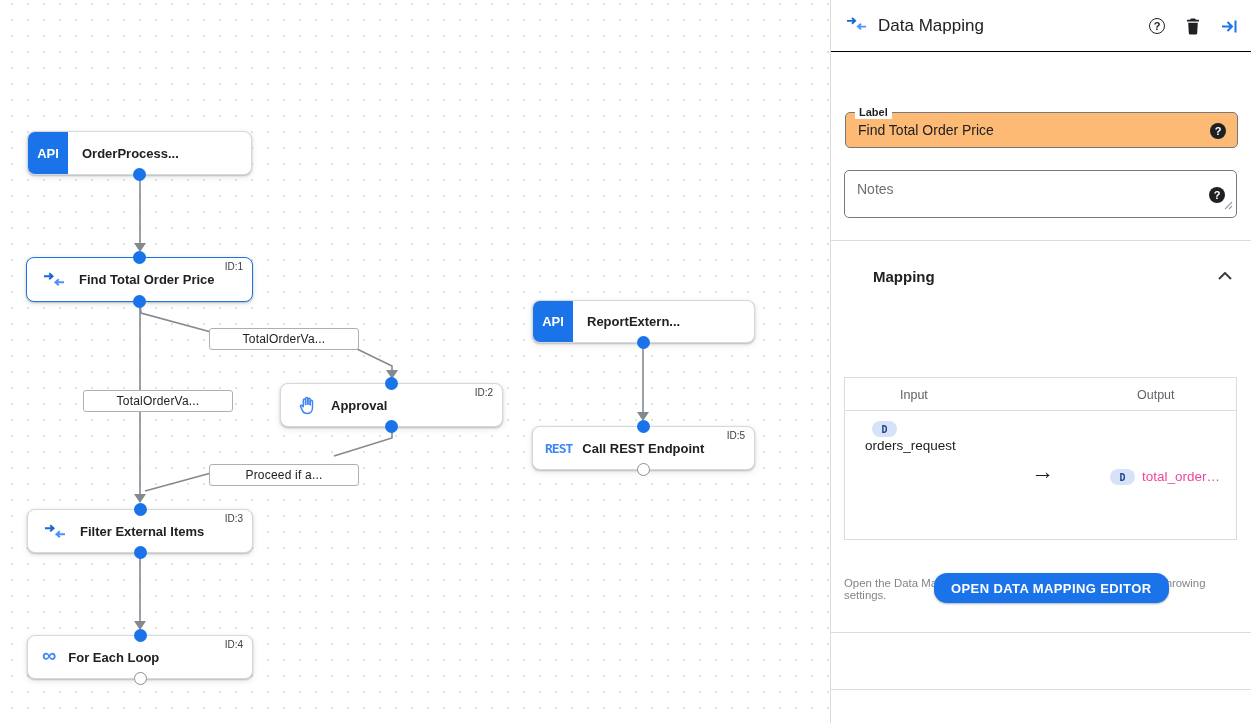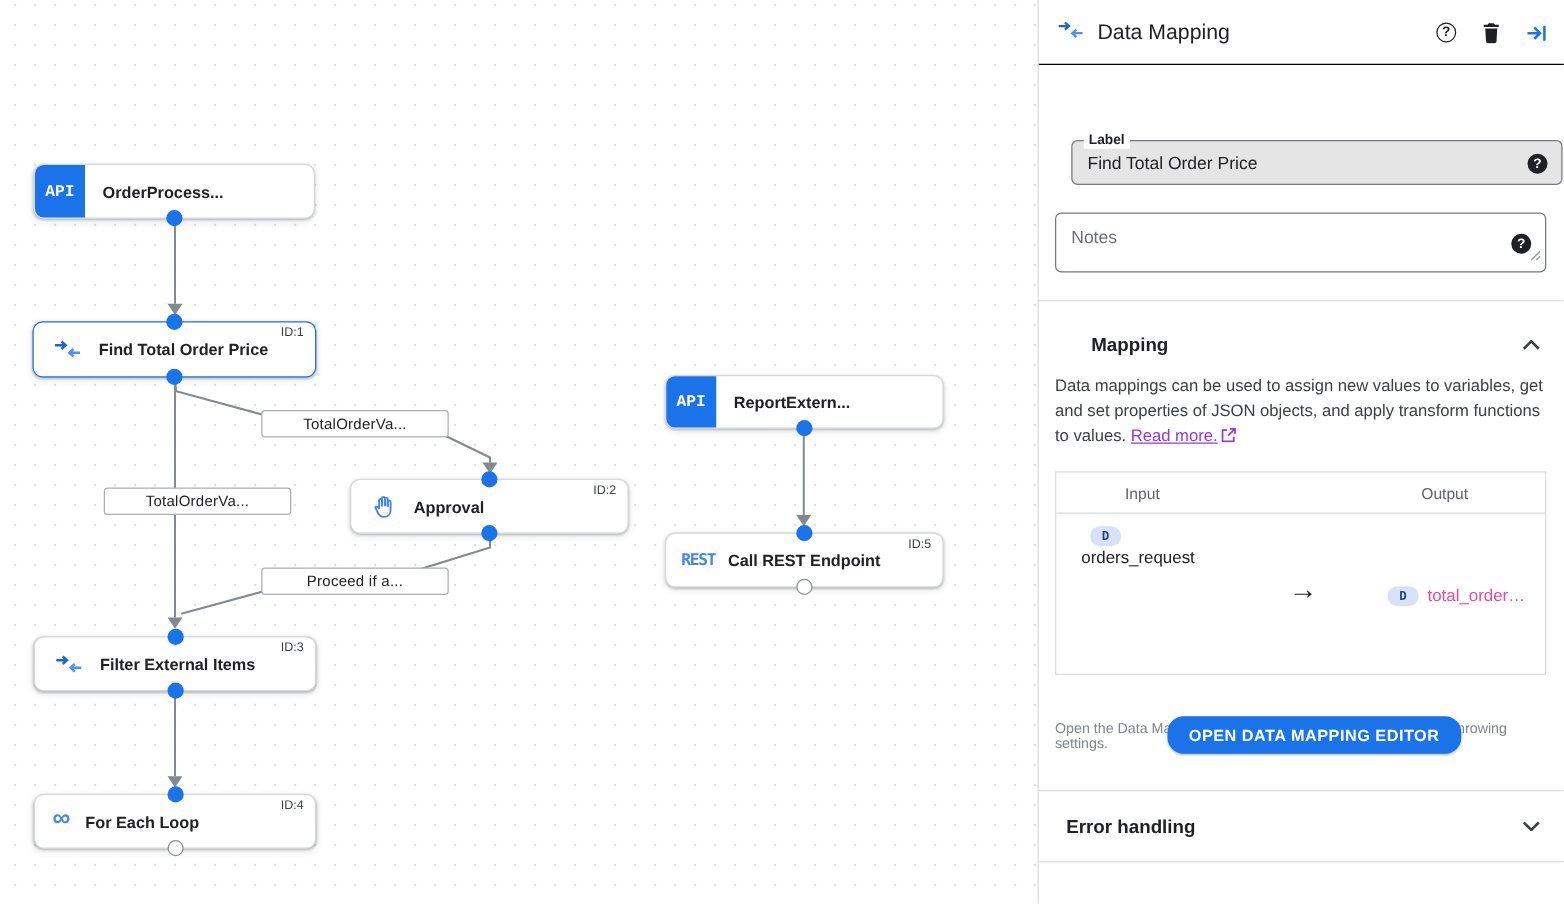--- a/index.html
+++ b/index.html
@@ -14,21 +14,21 @@
   .edges path { stroke:#83898f; stroke-width:1.6; fill:none; }
   .edges polygon { fill:#83898f; }
 
   .node { position:absolute; z-index:2; height:44px; background:#fff;
     border:1px solid #d5d8dc; border-radius:8px; display:flex; align-items:center;
     box-shadow:0 1px 2px rgba(60,64,67,.3), 0 2px 6px rgba(60,64,67,.12); }
   .node.selected { border:1.6px solid #1a73e8; }
   .node-label { font-size:13px; font-weight:700; color:#202124; white-space:nowrap; }
   .api-badge { width:40px; align-self:stretch; background:#1a73e8; color:#fff;
     border-radius:7px 0 0 7px; display:flex; align-items:center; justify-content:center;
-    font-family:Liberation Mono, monospace; font-weight:700; font-size:13px;
+    font-family:Liberation Sans, sans-serif; font-weight:700; font-size:13px;
     margin-right:14px; flex:none; }
   .rest-badge { font-family:"DejaVu Sans Mono", monospace; font-weight:700; font-size:13px;
     color:#4285f4; margin:0 10px 0 12px; flex:none; letter-spacing:-1px; }
   .node-icon { margin:0 14px 0 16px; display:flex; flex:none; }
   .node-id { position:absolute; top:3px; right:9px; font-size:10px; color:#3c4043; font-weight:400; }
   .infinity { color:#4285f4; font-weight:700; font-size:20px; line-height:14px; margin:0 12px 4px 14px; }
 
   .port { position:absolute; width:13px; height:13px; border-radius:50%;
     background:#1a73e8; left:50%; margin-left:-6.5px; z-index:3; }
   .port.top { top:-7px; } .port.bottom { bottom:-7px; }
@@ -51,22 +51,22 @@
   .q-outline,.q-filled { width:16px; height:16px; border-radius:50%; display:flex;
     align-items:center; justify-content:center; font-size:11px; font-weight:700; }
   .q-outline { border:1.5px solid #202124; color:#202124; }
   .q-filled { background:#1f2023; color:#fff; }
 
   .sec-head { position:absolute; left:22px; right:19px; height:18px; display:flex;
     align-items:center; justify-content:space-between; cursor:pointer; }
   .sec-title { font-size:15px; font-weight:700; color:#202124; }
   .divider { position:absolute; left:0; right:0; height:1px; background:#dadce0; }
 
-  .mat-field { position:absolute; left:26px; width:393px; height:36px;
-    border:1px solid #747980; border-radius:5px; background:#e5e5e5; }
+  .mat-field { position:absolute; left:14px; width:393px; height:36px;
+    border:1px solid #747980; border-radius:5px; background:#fdba74; }
   .mat-field .notch { position:absolute; top:-7px; left:9px; background:#fff;
     padding:0 4px; font-size:11px; font-weight:700; color:#1f2023; line-height:13px; }
   .mat-field input { position:absolute; inset:0; border:0; outline:none; background:transparent;
     font-family:"Liberation Sans", sans-serif; font-size:14px; color:#202124; padding:0 36px 0 12px; }
   .mat-area { position:absolute; left:13px; width:393px; height:48px;
     border:1px solid #747980; border-radius:5px; background:#fff; }
   .mat-area textarea { position:absolute; inset:0; border:0; outline:none; resize:none;
     background:transparent; font-family:"Liberation Sans", sans-serif; font-size:14px;
     color:#4d7c0f; padding:10px 36px 0 12px; }
   .mat-area textarea::placeholder, .mat-field input::placeholder { color:#6b7075; }
@@ -117,21 +117,21 @@
     <path d="M392 429 L392 438 L334 456"></path>
     <path d="M211 473 L145 491"></path>
     <path d="M643 346 V412"></path>
       <polygon points="637,412 649,412 643,421"></polygon>
     <path d="M140 556 V621"></path>
       <polygon points="134,621 146,621 140,630"></polygon>
   </svg>
 
   <div class="edge-label" style="left:209px; top:328px;">TotalOrderVa...</div>
   <div class="edge-label" style="left:83px; top:390px;">TotalOrderVa...</div>
-  <div class="edge-label" style="left:209px; top:454px;text-align:center;">Proceed if a...</div>
+  <div class="edge-label" style="left:209px; top:464px;text-align:center;">Proceed if a...</div>
 
   <div class="node" style="left:27px; top:131px; width:225px;">
     <span class="api-badge">API</span>
     <span class="node-label">OrderProcess...</span>
     <span class="port bottom"></span>
   </div>
 
   <div class="node selected" style="left:26px; top:257px; width:227px; height:45px;">
     <span class="node-icon">
       <svg width="22" height="15" viewBox="0 0 22 15">
@@ -240,43 +240,34 @@
 
   <div class="divider" style="top:240px;"></div>
 
   <div class="sec-head" style="top:267px;margin-left:20px;">
     <span class="sec-title">Mapping</span>
     <svg width="14" height="8" viewBox="0 0 14 8">
         <path d="M1 7l6-6 6 6" stroke="#3c4043" stroke-width="2" fill="none"></path>
       </svg>
   </div>
 
-  <p class="desc" style="top:299px;"><span>Data mappings can be used to assign new values to variables, get and set properties of JSON objects, and apply transform functions to values. </span><a class="read-more">Read more.</a><span class="ext-icon"><svg width="12" height="12" viewBox="0 0 12 12" fill="none" stroke="#9334e6" stroke-width="1.4">
-          <path d="M4.5 2H1v9h9V7.5 M7 1h4v4 M11 1L5.5 6.5"></path>
-        </svg></span></p>
 
   <div class="map-table" style="top:377px;">
     <div class="mt-head">
       <span class="mt-in-hdr">Input</span>
       <span class="mt-out-hdr">Output</span>
     </div>
     <span class="d-badge in-badge">D</span>
     <div class="var-name">orders_request</div>
     <span class="map-arrow">→</span>
     <span class="d-badge out-badge">D</span>
     <span class="out-var">total_order…</span>
   </div>
 
   <div class="caption" style="top:541px;">Open the Data Mapping Editor to view default values and error throwing settings.</div>
 
   <button class="open-btn" style="top:573px;">OPEN DATA MAPPING EDITOR</button>
 
   <div class="divider" style="top:632px;"></div>
 
-  <div class="sec-head" style="top:652px;">
-    <span class="sec-title">Error handling</span>
-    <svg width="14" height="8" viewBox="0 0 14 8">
-        <path d="M1 1l6 6 6-6" stroke="#3c4043" stroke-width="2" fill="none"></path>
-      </svg>
-  </div>
 
   <div class="divider" style="top:689px;"></div>
 </aside>
 
 </body></html>

